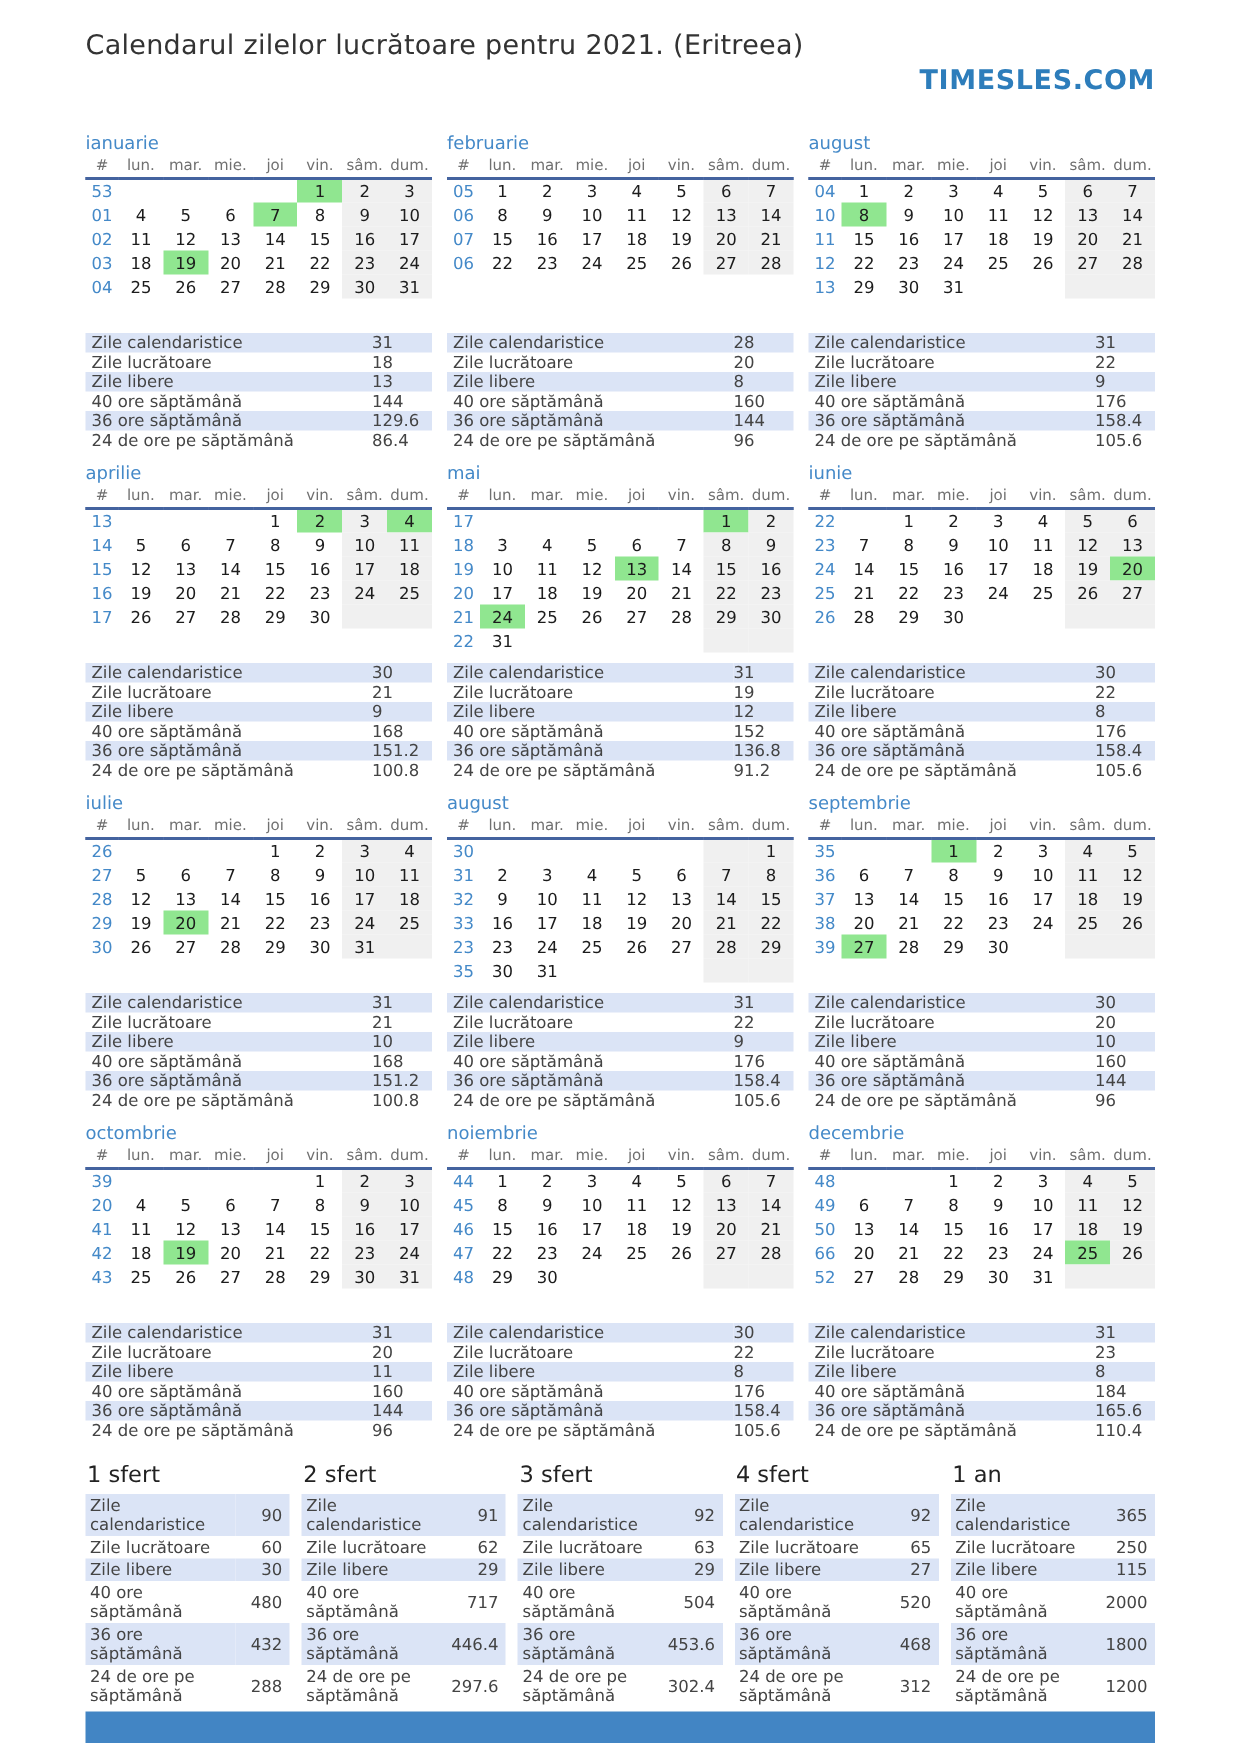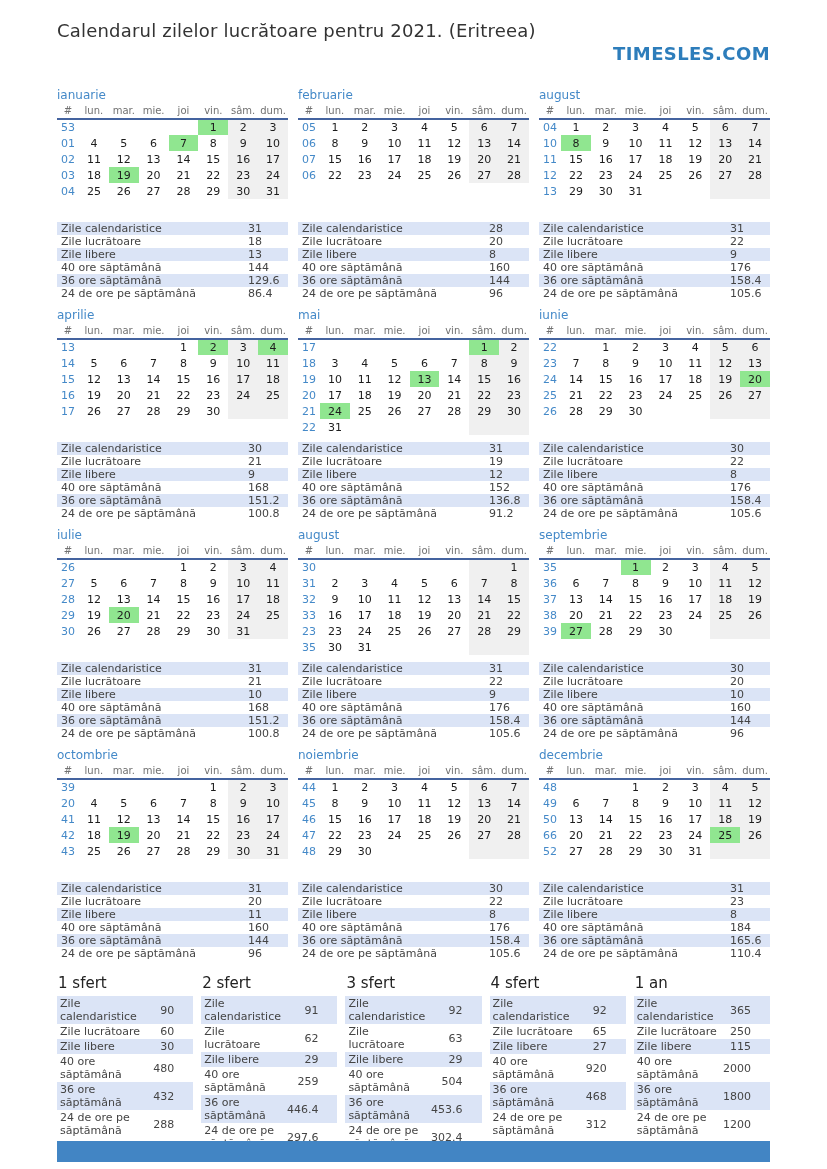--- a/index.html
+++ b/index.html
@@ -53,21 +53,21 @@
   }
   .stats td.val { width: 40px; padding-left: 0; text-align: left; }
   .stats tr.alt { background: var(--row_alt_blue); }
   .quarters-row {
     margin: 14px 57px 0 57px;
     display: grid; grid-template-columns: repeat(5, 1fr); column-gap: 8px;
   }
   .q-title { font-size: 15px; color: #222; margin: 0 0 4px 1px; font-weight: 400; }
   .qstats { width: 100%; }
   .qstats td { font-size: 11px; color: #444; line-height: 13px; padding: 1px 0 1px 3px; }
-  .qstats td.val { width: 36px; text-align: right; padding-right: 19px; white-space: nowrap; vertical-align: middle; }
+  .qstats td.val { width: 36px; text-align: right; padding-right: 5px; white-space: nowrap; vertical-align: middle; }
   .qstats tr.alt { background: var(--row_alt_blue); }
   .footer-bar {
     position: absolute; left: 57px; top: 1141px; width: 713px; height: 21px;
     background: var(--footer_blue);
   }
 </style>
 </head>
 <body>
 
 <div class="page-header">
@@ -1331,21 +1331,21 @@
           <tr>
             <td class="lbl">Zile lucrătoare</td>
             <td class="val">62</td>
           </tr>
           <tr class="alt">
             <td class="lbl">Zile libere</td>
             <td class="val">29</td>
           </tr>
           <tr>
             <td class="lbl">40 ore săptămână</td>
-            <td class="val">259</td>
+            <td class="val">717</td>
           </tr>
           <tr class="alt">
             <td class="lbl">36 ore săptămână</td>
             <td class="val">446.4</td>
           </tr>
           <tr>
             <td class="lbl">24 de ore pe săptămână</td>
             <td class="val">297.6</td>
           </tr>
         </tbody>
@@ -1395,21 +1395,21 @@
           <tr>
             <td class="lbl">Zile lucrătoare</td>
             <td class="val">65</td>
           </tr>
           <tr class="alt">
             <td class="lbl">Zile libere</td>
             <td class="val">27</td>
           </tr>
           <tr>
             <td class="lbl">40 ore săptămână</td>
-            <td class="val">920</td>
+            <td class="val">520</td>
           </tr>
           <tr class="alt">
             <td class="lbl">36 ore săptămână</td>
             <td class="val">468</td>
           </tr>
           <tr>
             <td class="lbl">24 de ore pe săptămână</td>
             <td class="val">312</td>
           </tr>
         </tbody>

